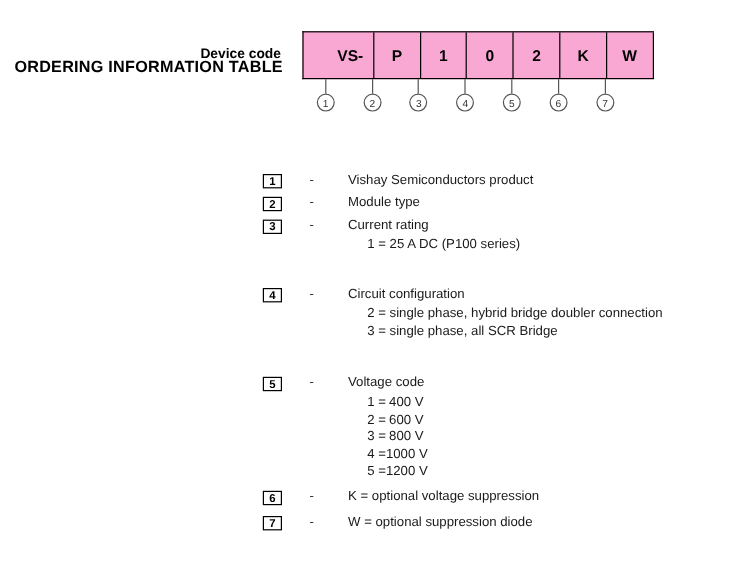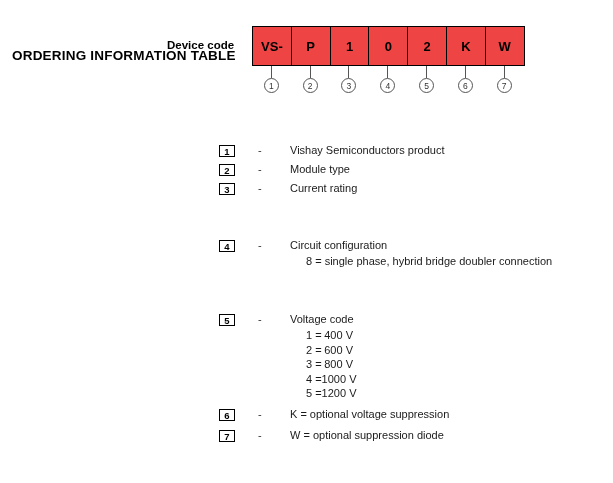--- a/index.html
+++ b/index.html
@@ -49,21 +49,22 @@
   }
   .code-table {
     position: absolute;
     left: 212px;
     top: 0;
     height: 40px;
     display: flex;
     border: 1px solid #000000;
     border-right: none;
     box-sizing: border-box;
-    background: #ef4444;
+    background: #f9a8d4;
+    padding-left: 20px;
   }
   .code-cell {
     width: 38.8px;
     height: 100%;
     box-sizing: border-box;
     border-right: 1px solid #000000;
     display: flex;
     align-items: center;
     justify-content: center;
     font-size: 13px;
@@ -225,28 +226,30 @@
     <div class="legend-entry" style="top: 25px;">
       <div class="legend-box">2</div>
       <div class="legend-dash">-</div>
       <div class="legend-title">Module type</div>
     </div>
     <div class="legend-entry" style="top: 44px;">
       <div class="legend-box">3</div>
       <div class="legend-dash">-</div>
       <div class="legend-title">Current rating</div>
       <div class="legend-subs">
+        <div class="legend-sub">1 = 25 A DC (P100 series)</div>
       </div>
     </div>
     <div class="legend-entry" style="top: 101px;">
       <div class="legend-box">4</div>
       <div class="legend-dash">-</div>
       <div class="legend-title">Circuit configuration</div>
       <div class="legend-subs">
-        <div class="legend-sub">8 = single phase, hybrid bridge doubler connection</div>
+        <div class="legend-sub">2 = single phase, hybrid bridge doubler connection</div>
+        <div class="legend-sub">3 = single phase, all SCR Bridge</div>
       </div>
     </div>
     <div class="legend-entry" style="top: 175px;">
       <div class="legend-box">5</div>
       <div class="legend-dash">-</div>
       <div class="legend-title">Voltage code</div>
       <div class="legend-subs">
         <div class="legend-sub"><span class="sub-key">1 =</span><span class="sub-val">400 V</span></div>
         <div class="legend-sub"><span class="sub-key">2 =</span><span class="sub-val">600 V</span></div>
         <div class="legend-sub"><span class="sub-key">3 =</span><span class="sub-val">800 V</span></div>

